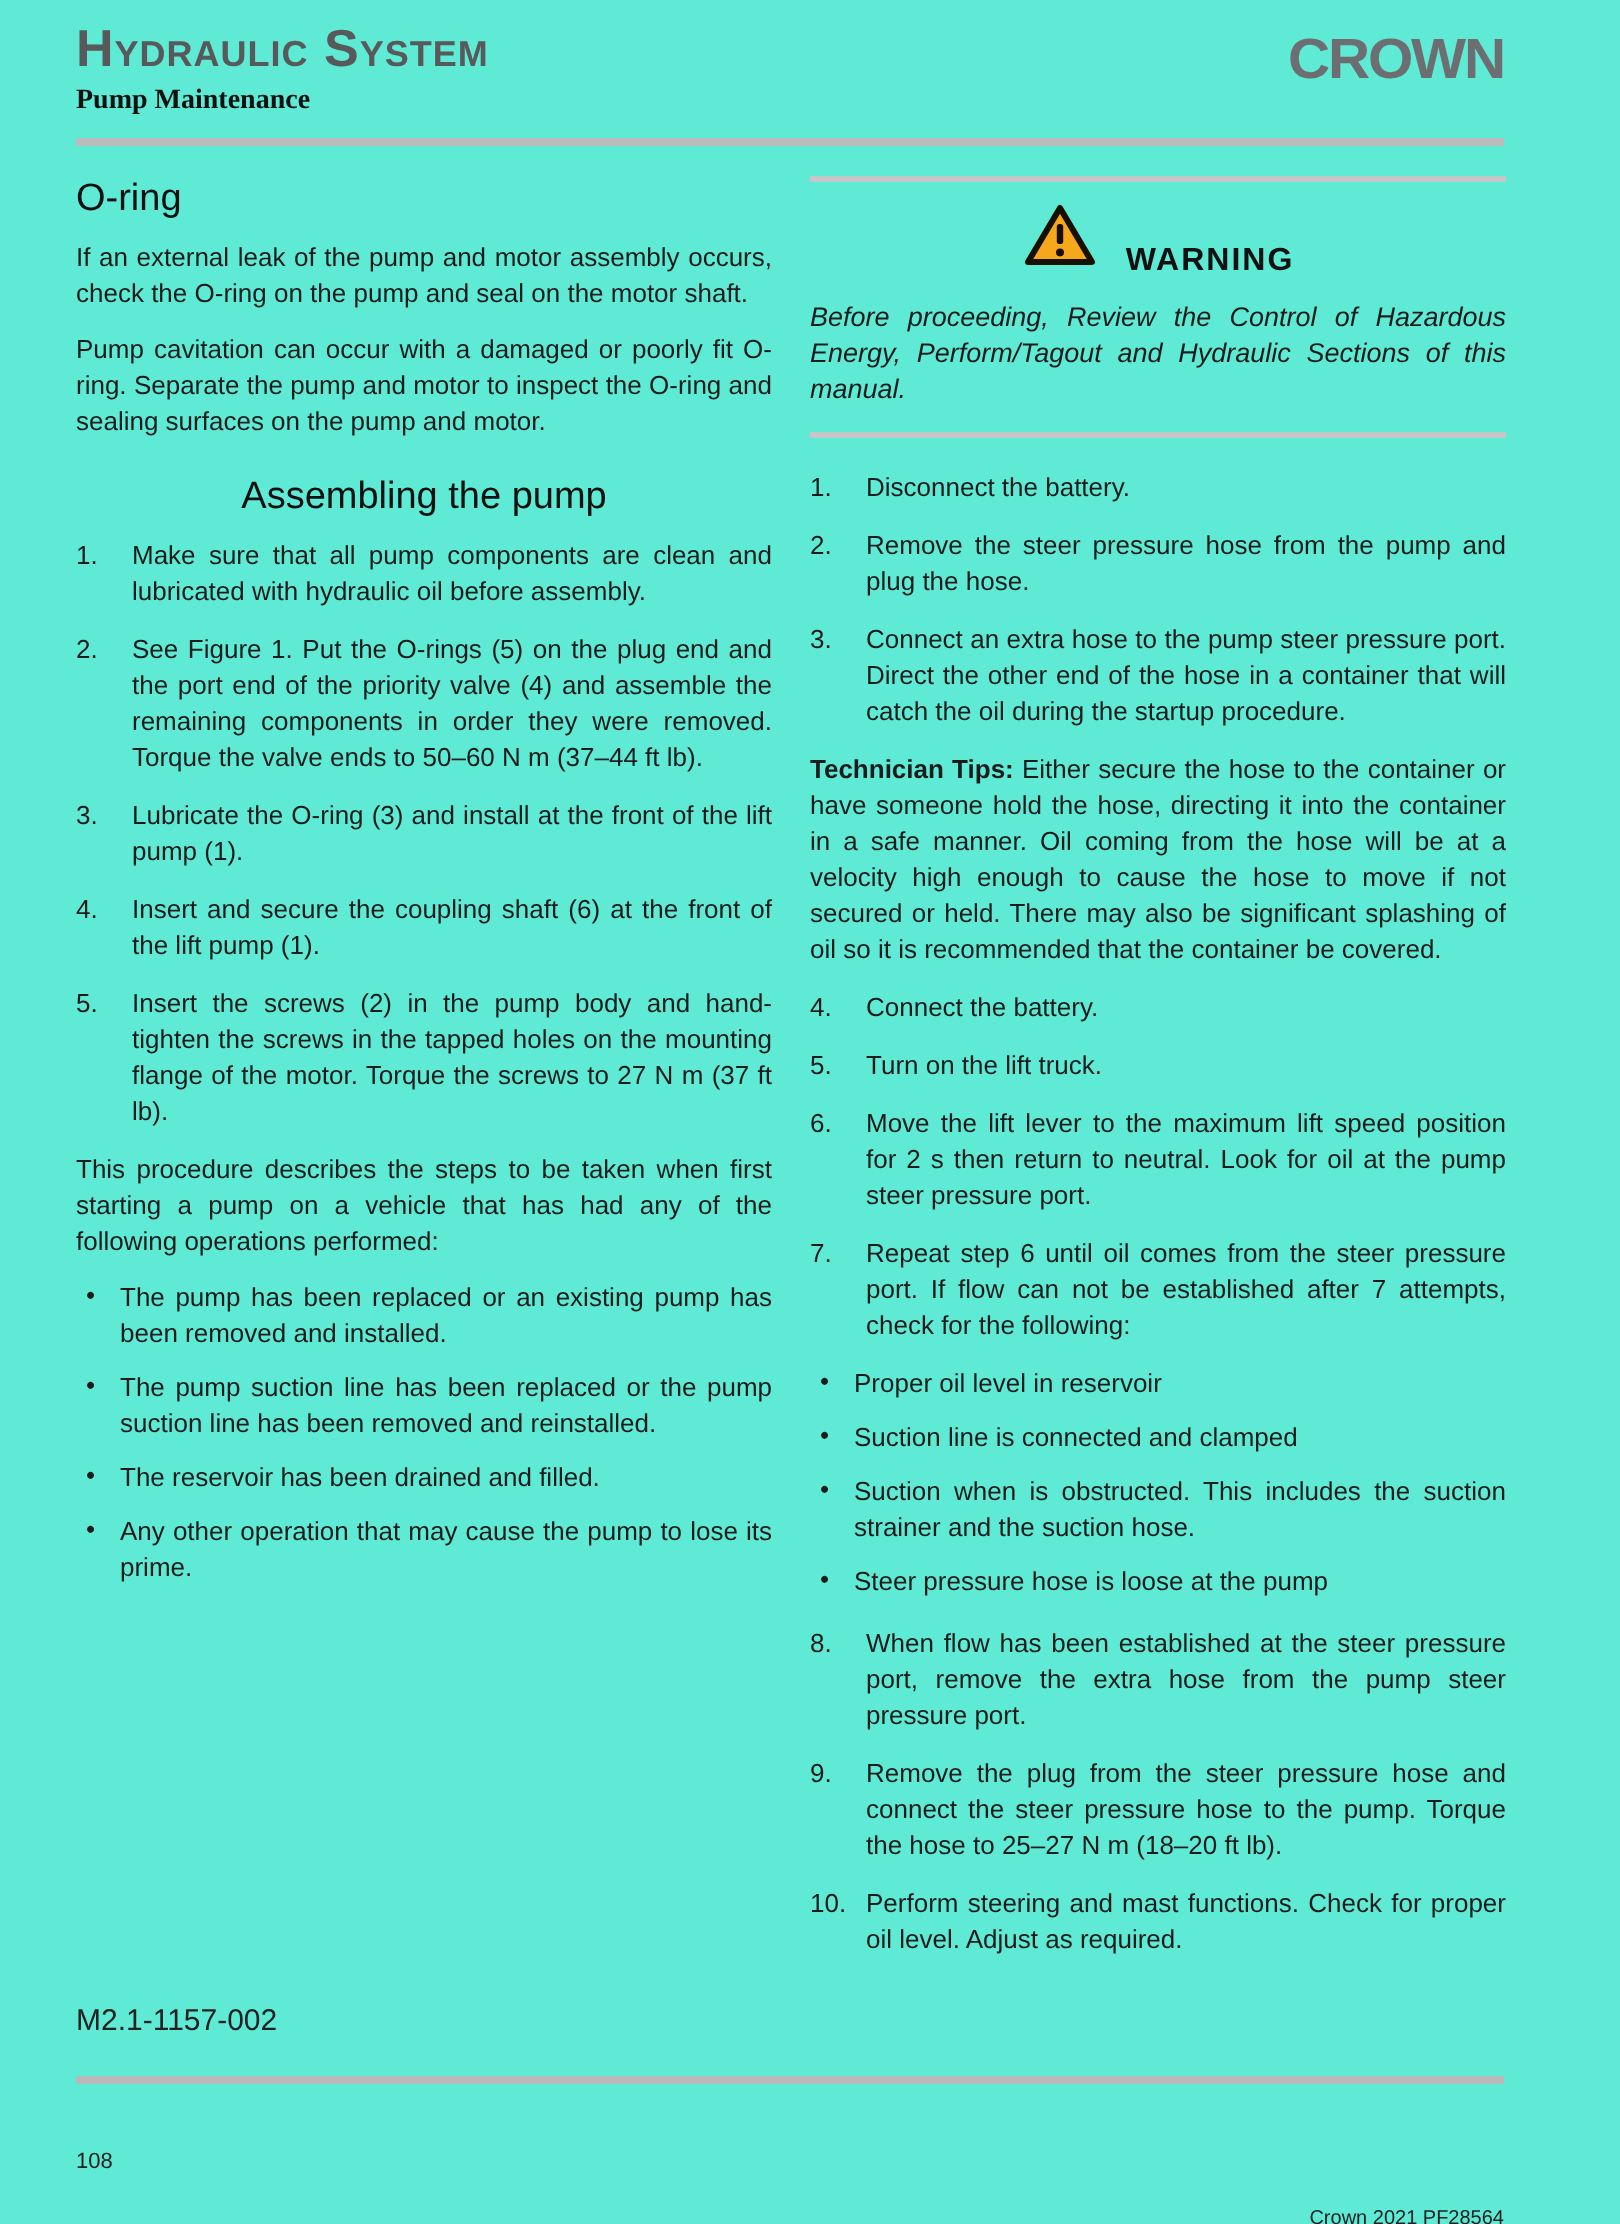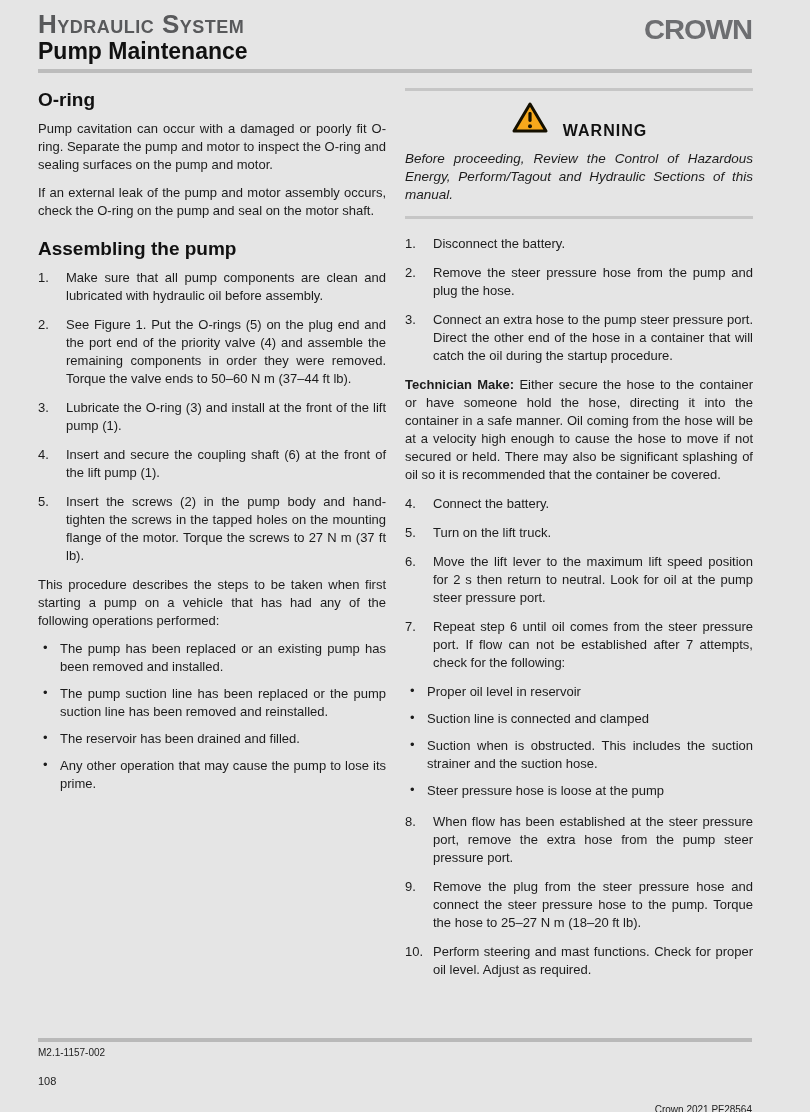--- a/index.html
+++ b/index.html
@@ -4,38 +4,39 @@
 <style>
   * { margin: 0; padding: 0; box-sizing: border-box; }
   html, body { background: #ffffff; }
   body {
     width: 810px; height: 1112px;
     position: relative;
     font-family: "Liberation Sans", sans-serif;
     color: #1c1c1c;
     overflow: hidden;
   }
-  .page { position: absolute; inset: 0; background: #e5e5e5; }
+  .page { position: absolute; inset: 0; background: #5eead4; }
 
   
   .header { position: absolute; left: 38px; top: 10px; width: 714px; }
   .chapter-title {
     font-variant: small-caps;
     font-weight: bold;
     font-size: 26px;
     letter-spacing: 0.5px;
     color: #58595b;
     line-height: 28px;
   }
   .section-title {
     font-weight: bold;
-    font-size: 23px;
+    font-size: 14px;
     color: #111;
     line-height: 24px;
     margin-top: 1px;
+    font-family: Liberation Serif, serif;
   }
   .crown-logo {
     position: absolute; right: 0; top: 4px;
     font-weight: 800;
     font-size: 27px;
     color: #6d6e71;
     letter-spacing: -1px;
     transform: scaleY(1.05) scaleX(1.08);
     transform-origin: right top;
     font-family: "Liberation Sans", sans-serif;
@@ -44,24 +45,24 @@
     position: absolute; left: 38px; top: 69px; width: 714px; height: 4px;
     background: #bcbcbc;
   }
 
   
   .col { position: absolute; top: 88px; width: 348px; font-size: 13px; line-height: 18px; }
   .col-left  { left: 38px; }
   .col-right { left: 405px; }
 
   h2.sec {
-    font-size: 19px; font-weight: bold; color: #111;
+    font-size: 19px; font-weight: normal; color: #111;
     margin: 0 0 9px 0; line-height: 23px;
   }
-  h2.sec.later { margin-top: 17px; }
+  h2.sec.later { margin-top: 17px; text-align: center; }
   p.body { text-align: justify; margin-bottom: 10px; }
 
   .step { position: relative; padding-left: 28px; margin-bottom: 11px; text-align: justify; }
   .step .num { position: absolute; left: 0; top: 0; }
 
   .bullet { position: relative; padding-left: 22px; margin-bottom: 9px; text-align: justify; }
   .bullet .dot { position: absolute; left: 5px; top: -1px; font-size: 13px; }
 
   
   .warning-box {
@@ -79,40 +80,40 @@
 
   
   .tips { text-align: justify; margin-bottom: 11px; }
   .tips .lead { font-weight: bold; }
 
   
   .footer-rule {
     position: absolute; left: 38px; top: 1038px; width: 714px; height: 4px;
     background: #b9b9b9;
   }
-  .doc-number { position: absolute; left: 38px; top: 1047px; font-size: 10px; color: #222; }
+  .doc-number { position: absolute; left: 38px; top: 1002px; font-size: 15px; color: #222; }
   .publication { position: absolute; right: 58px; top: 1104px; font-size: 10px; color: #222; }
   .page-number { position: absolute; left: 38px; top: 1075px; font-size: 11px; color: #222; }
 </style>
 </head>
 <body>
 
 <div class="page">
 
   <div class="header">
     <div class="chapter-title">Hydraulic System</div>
     <div class="section-title">Pump Maintenance</div>
     <div class="crown-logo">CROWN</div>
   </div>
   <div class="header-rule"></div>
 
   <div class="col col-left">
     <h2 class="sec">O-ring</h2>
+    <p class="body">If an external leak of the pump and motor assembly occurs, check the O-ring on the pump and seal on the motor shaft.</p>
     <p class="body">Pump cavitation can occur with a damaged or poorly fit O-ring. Separate the pump and motor to inspect the O-ring and sealing surfaces on the pump and motor.</p>
-    <p class="body">If an external leak of the pump and motor assembly occurs, check the O-ring on the pump and seal on the motor shaft.</p>
 
     <h2 class="sec later">Assembling the pump</h2>
 
     <div class="step">
       <span class="num">1.</span>
       <span>Make sure that all pump components are clean and lubricated with hydraulic oil before assembly.</span>
     </div>
     <div class="step">
       <span class="num">2.</span>
       <span>See Figure 1. Put the O-rings (5) on the plug end and the port end of the priority valve (4) and assemble the remaining components in order they were removed. Torque the valve ends to 50–60 N m (37–44 ft lb).</span>
@@ -173,21 +174,21 @@
     <div class="step">
       <span class="num">2.</span>
       <span>Remove the steer pressure hose from the pump and plug the hose.</span>
     </div>
     <div class="step">
       <span class="num">3.</span>
       <span>Connect an extra hose to the pump steer pressure port. Direct the other end of the hose in a container that will catch the oil during the startup procedure.</span>
     </div>
 
     <p class="tips">
-      <span class="lead">Technician Make: </span><span>Either secure the hose to the container or have someone hold the hose, directing it into the container in a safe manner. Oil coming from the hose will be at a velocity high enough to cause the hose to move if not secured or held. There may also be significant splashing of oil so it is recommended that the container be covered.</span>
+      <span class="lead">Technician Tips: </span><span>Either secure the hose to the container or have someone hold the hose, directing it into the container in a safe manner. Oil coming from the hose will be at a velocity high enough to cause the hose to move if not secured or held. There may also be significant splashing of oil so it is recommended that the container be covered.</span>
     </p>
 
     <div class="step">
       <span class="num">4.</span>
       <span>Connect the battery.</span>
     </div>
     <div class="step">
       <span class="num">5.</span>
       <span>Turn on the lift truck.</span>
     </div>

